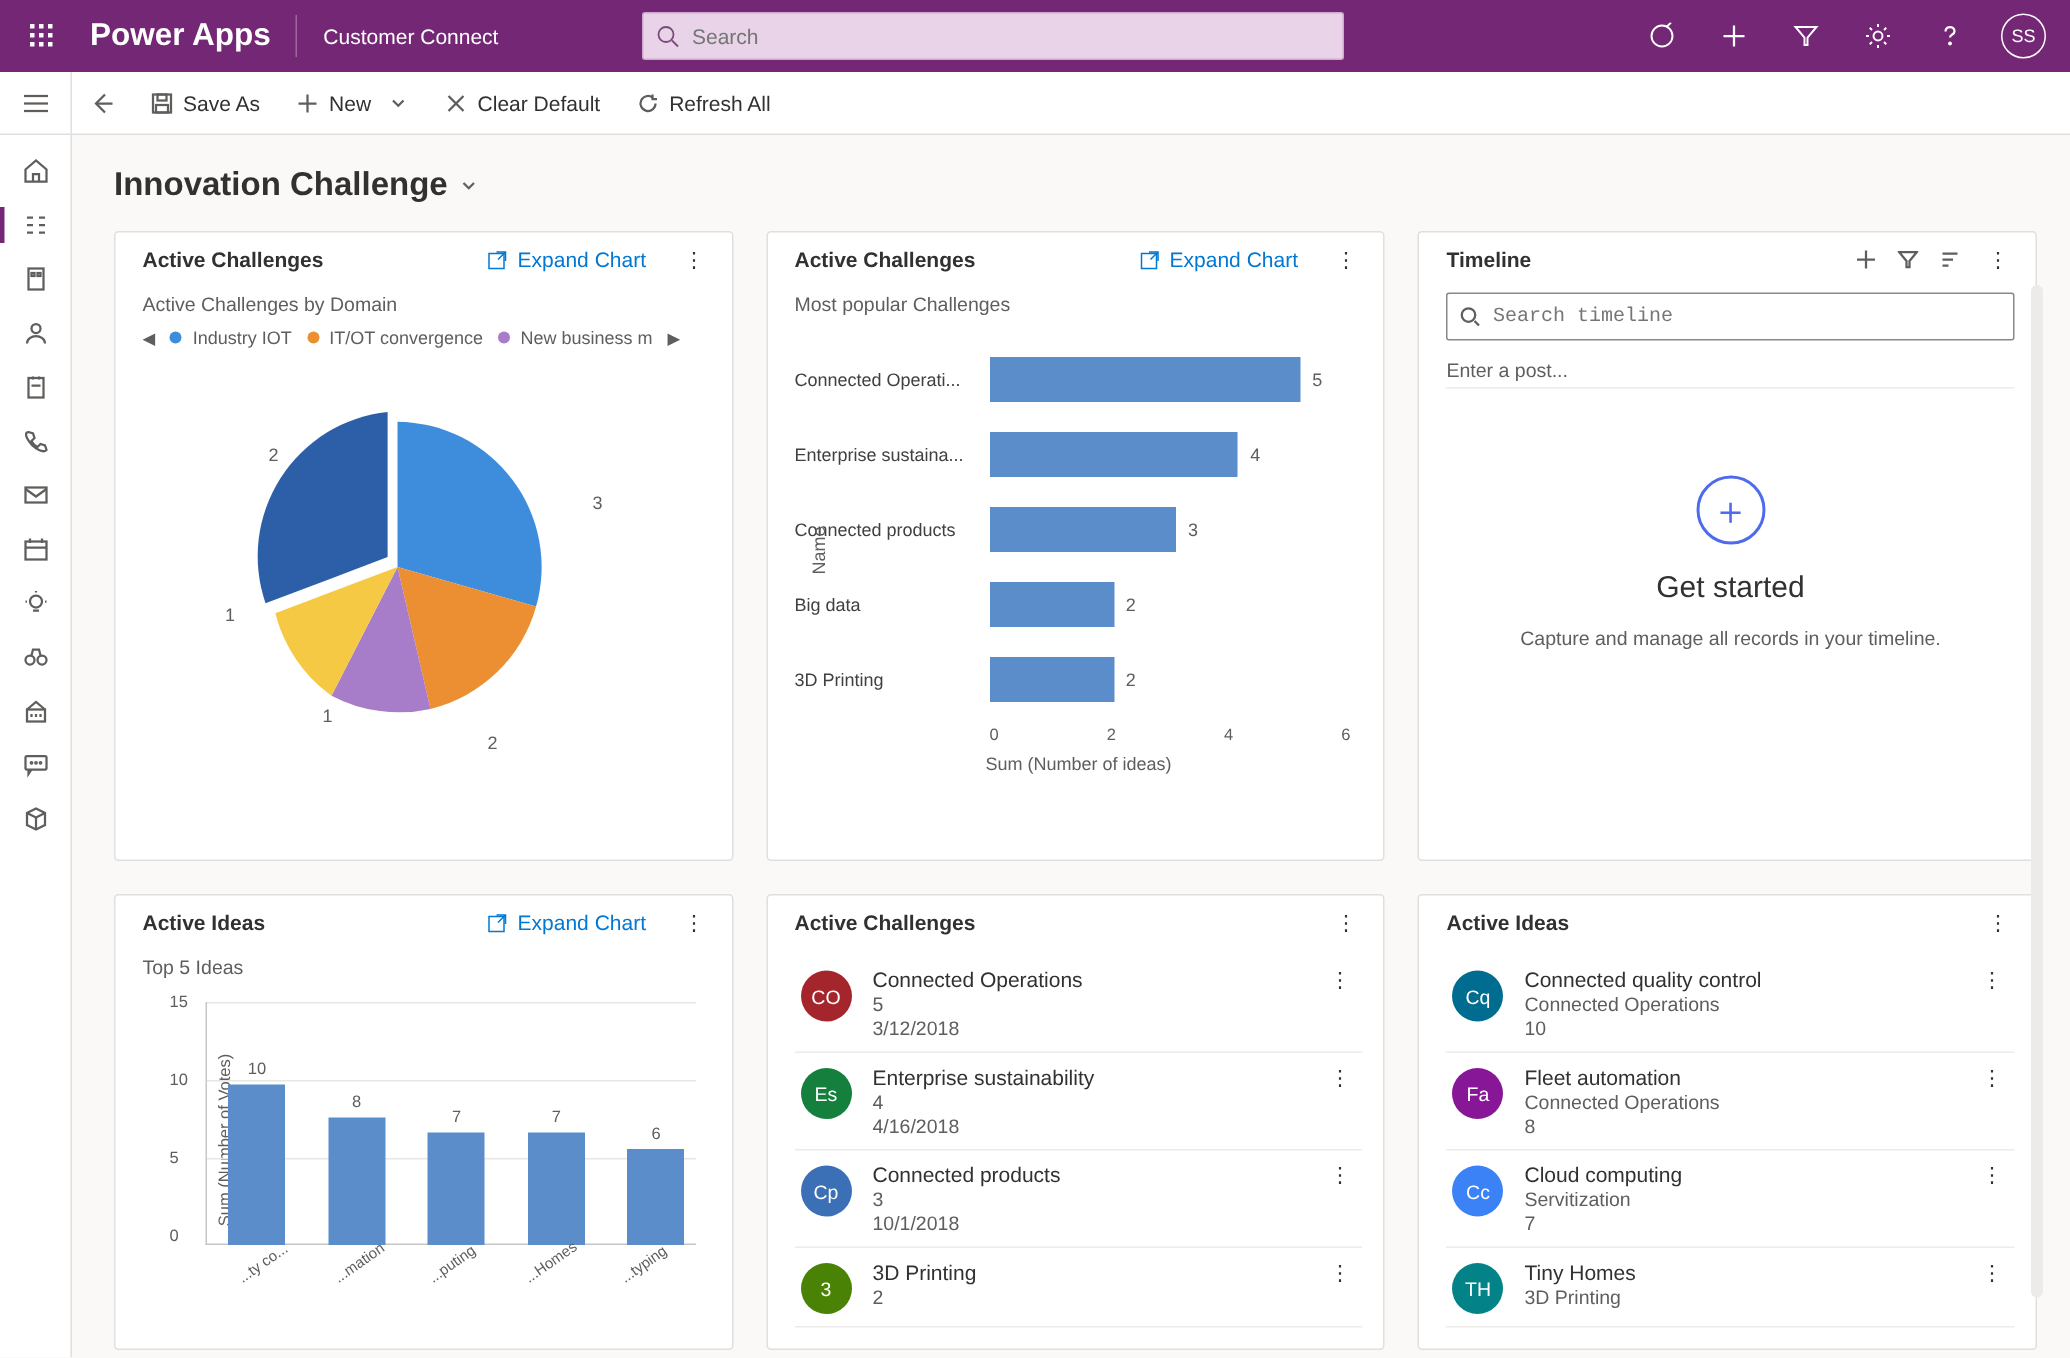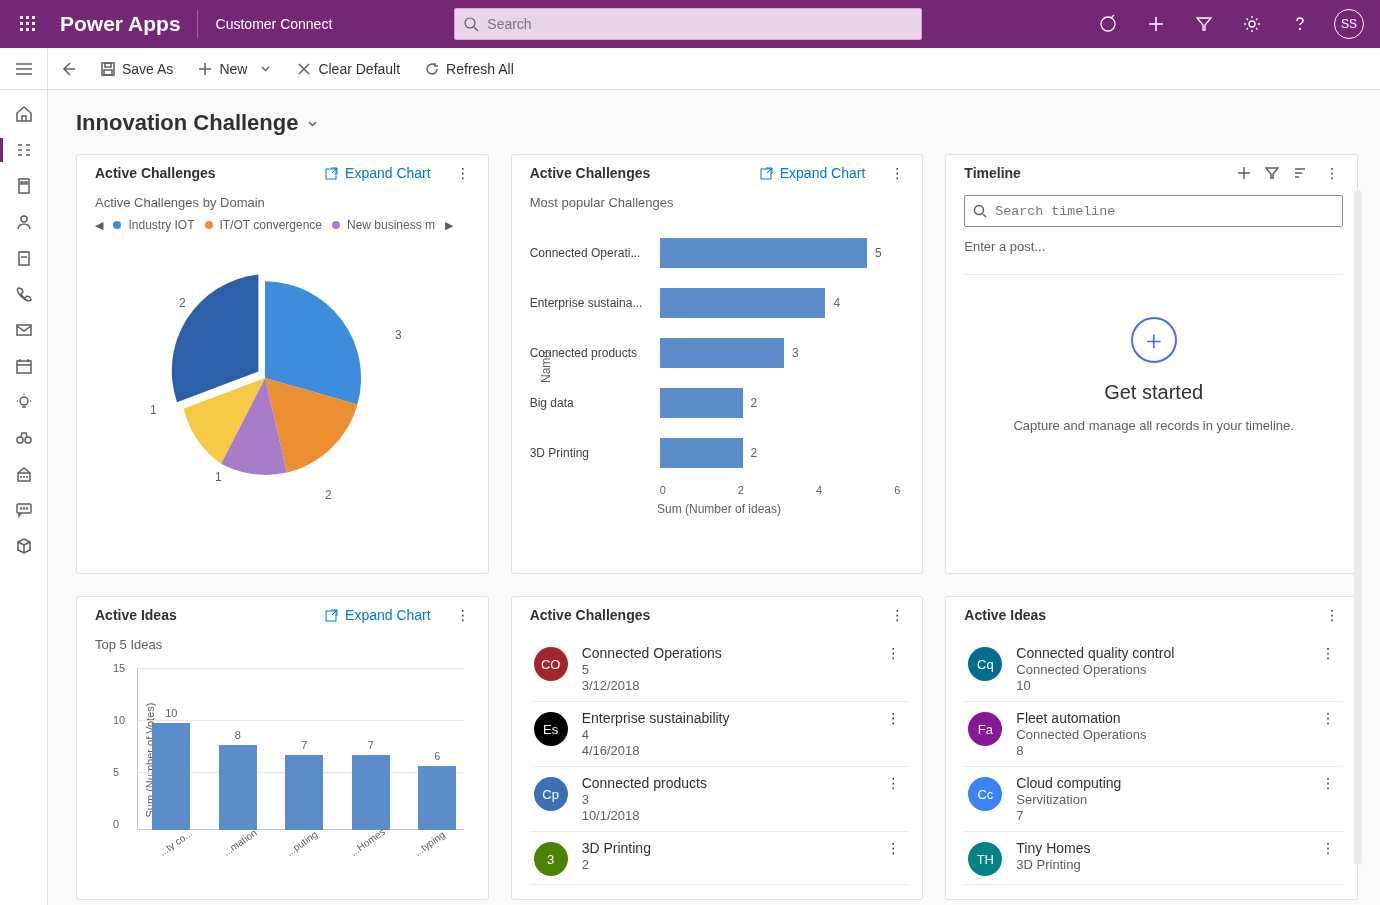--- a/index.html
+++ b/index.html
@@ -3,21 +3,21 @@
 <meta charset="utf-8">
 <style>
 * { box-sizing: border-box; margin: 0; padding: 0; }
 body { font-family: 'Segoe UI', Tahoma, sans-serif; font-size: 14px; color: #323130; background: #faf9f8; overflow: hidden; }
 .topbar { height: 48px; background: #742774; color: #fff; display: flex; align-items: center; padding: 0 8px; }
 .waffle { width: 40px; height: 48px; display: flex; align-items: center; justify-content: center; cursor: pointer; }
 .waffle svg { fill: #fff; }
 .app-name { font-size: 21px; font-weight: 600; padding: 0 12px; }
 .divider-v { width: 1px; height: 28px; background: rgba(255,255,255,0.3); margin: 0 4px; }
 .breadcrumb { padding: 0 14px; font-size: 14px; }
-.search-wrap { margin-left: 108px; }
+.search-wrap { margin-left: 82px; }
 .search-box { width: 468px; height: 32px; background: #e8d3e8; border: 1px solid #d0a8d0; border-radius: 2px; display: flex; align-items: center; padding: 0 8px; color: #5a3a5a; }
 .search-box input { flex: 1; border: none; background: transparent; outline: none; padding-left: 8px; font-size: 14px; color: #333; }
 .topbar-right { margin-left: auto; display: flex; align-items: center; gap: 4px; }
 .top-icon-btn { width: 44px; height: 48px; display: flex; align-items: center; justify-content: center; cursor: pointer; }
 .top-icon-btn svg { stroke: #fff; fill: none; }
 .avatar-circle { width: 30px; height: 30px; border: 1px solid #fff; border-radius: 50%; display: flex; align-items: center; justify-content: center; font-size: 12px; margin: 0 8px; cursor: pointer; }
 
 .commandbar-row { height: 42px; background: #fff; border-bottom: 1px solid #e1dfdd; display: flex; align-items: center; }
 .hamburger-col { width: 48px; display: flex; align-items: center; justify-content: center; height: 100%; border-right: 1px solid #e1dfdd; cursor: pointer; }
 .cmd-btn { display: flex; align-items: center; gap: 6px; padding: 0 12px; height: 42px; cursor: pointer; font-size: 14px; color: #323130; }
@@ -59,21 +59,21 @@
 .hbar-fill { height: 100%; background: #5b8dcb; position: absolute; left: 0; top: 0; }
 .hbar-val { position: absolute; top: 50%; transform: translateY(-50%); font-size: 12px; color: #605e5c; }
 .axis-row { display: flex; align-items: center; margin-top: 6px; }
 .axis-spacer { width: 130px; }
 .axis-ticks { flex: 1; display: flex; justify-content: space-between; font-size: 11px; color: #605e5c; padding-right: 8px; }
 .axis-label { font-size: 12px; color: #605e5c; text-align: center; margin-top: 6px; }
 .y-axis-label { position: absolute; left: 0px; top: 50%; transform: translateY(-50%) rotate(-90deg); font-size: 12px; color: #605e5c; }
 
 .timeline-search { width: 100%; height: 32px; border: 1px solid #8a8886; border-radius: 2px; display: flex; align-items: center; padding: 0 8px; margin-bottom: 12px; }
 .timeline-search input { flex: 1; border: none; outline: none; padding-left: 8px; font-family: Liberation Mono, monospace; }
-.timeline-post { font-size: 13px; color: #605e5c; border-bottom: 1px solid #edebe9; padding-bottom: 20px; margin-bottom: 12px; }
+.timeline-post { font-size: 13px; color: #605e5c; border-bottom: 1px solid #edebe9; padding-bottom: 4px; margin-bottom: 28px; }
 .timeline-empty { display: flex; flex-direction: column; align-items: center; padding: 30px 20px; }
 .plus-circle { width: 46px; height: 46px; border: 2px solid #4f6bed; border-radius: 50%; display: flex; align-items: center; justify-content: center; color: #4f6bed; font-size: 26px; margin-bottom: 18px; }
 .get-started { font-size: 20px; font-weight: 400; margin-bottom: 14px; }
 .timeline-sub { font-size: 13px; color: #605e5c; text-align: center; }
 .header-icons-right { display: flex; gap: 14px; align-items: center; }
 .hdr-icon { cursor: pointer; }
 
 .list-item { display: flex; align-items: flex-start; gap: 14px; padding: 8px 4px; border-bottom: 1px solid #edebe9; }
 .list-avatar { width: 34px; height: 34px; border-radius: 50%; display: flex; align-items: center; justify-content: center; color: #fff; font-size: 13px; font-weight: 400; flex-shrink: 0; margin-top: 2px; }
 .list-content { flex: 1; display: flex; flex-direction: column; gap: 1px; }
@@ -541,21 +541,21 @@
             <div class="list-item">
               <div class="list-avatar" style="background:#a4262c">CO</div>
               <div class="list-content">
                 <span class="list-line1">Connected Operations</span>
                 <span class="list-line2">5</span>
                 <span class="list-line2">3/12/2018</span>
               </div>
               <span class="list-more">⋮</span>
             </div>
             <div class="list-item">
-              <div class="list-avatar" style="background:#000000">Es</div>
+              <div class="list-avatar" style="background:#15803d">Es</div>
               <div class="list-content">
                 <span class="list-line1">Enterprise sustainability</span>
                 <span class="list-line2">4</span>
                 <span class="list-line2">4/16/2018</span>
               </div>
               <span class="list-more">⋮</span>
             </div>
             <div class="list-item">
               <div class="list-avatar" style="background:#3b6fb6">Cp</div>
               <div class="list-content">

